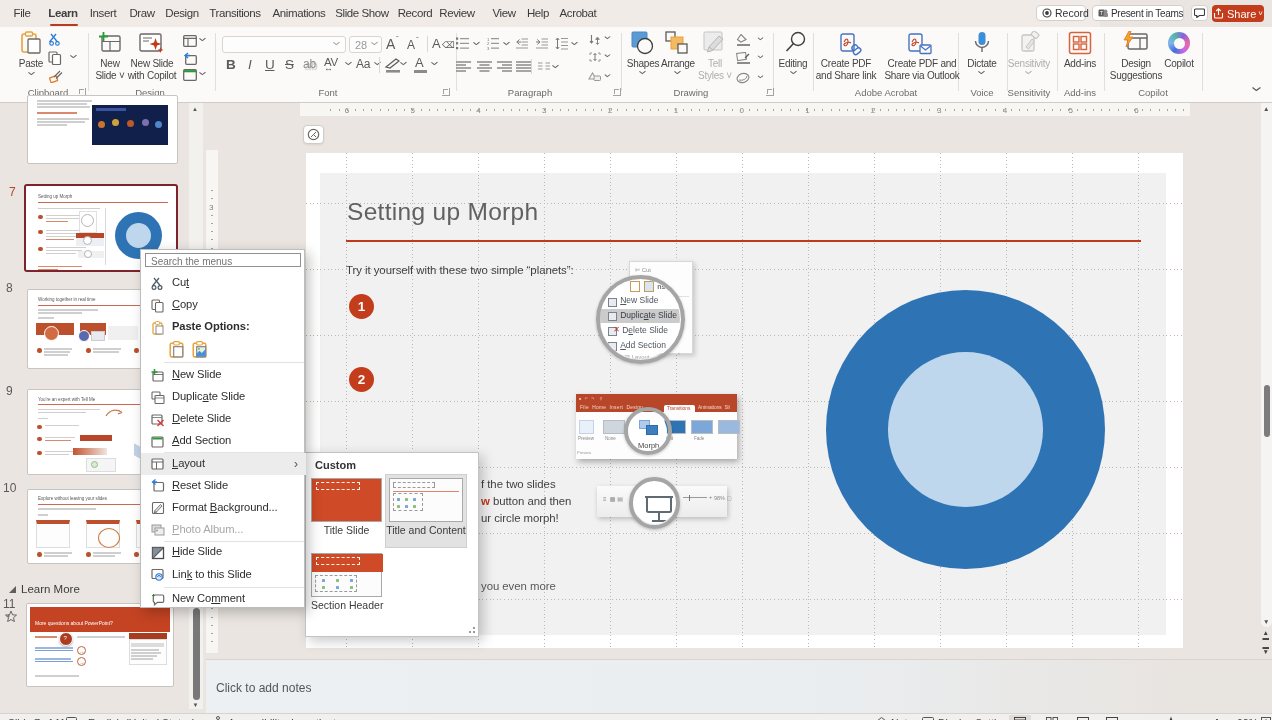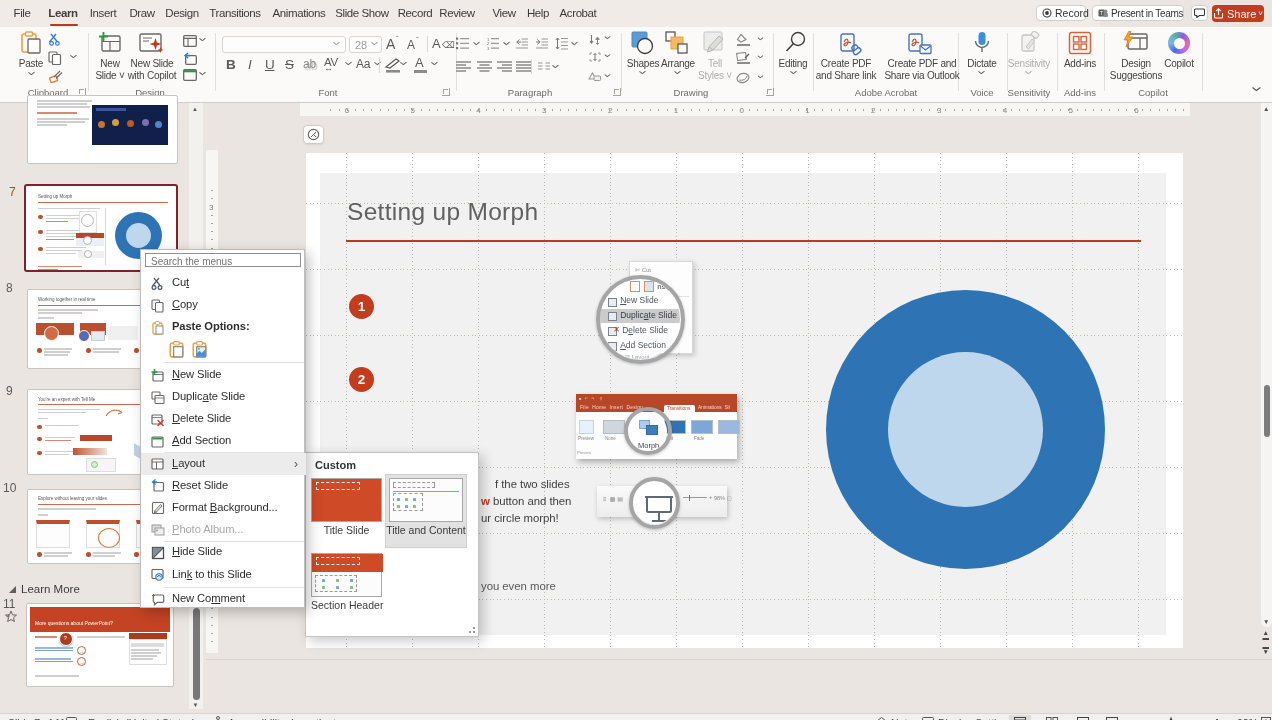--- a/index.html
+++ b/index.html
@@ -619,23 +619,24 @@
         <div class="gv" style="left:831.5px"></div>
         <div class="gh" style="top:50px"></div>
         <div class="gh" style="top:116px"></div>
         <div class="gh" style="top:182px"></div>
         <div class="gh" style="top:248px"></div>
         <div class="gh" style="top:314px"></div>
         <div class="gh" style="top:380px"></div>
         <div class="gh" style="top:446px"></div>
       <div id="title">Setting up Morph</div>
       <div id="redline"></div>
+      <div class="body t" style="left:40px;top:109px;width:320px">Try it yourself with these two simple “planets”:</div>
       <div class="numc" style="left:43px;top:141px">1</div>
       <div class="numc" style="left:43px;top:213.5px">2</div>
-      <div class="body t" style="left:189px;top:323.2px;width:180px">f the two slides</div>
+      <div class="body t" style="left:175px;top:323.2px;width:180px">f the two slides</div>
       <div class="body t" style="left:175px;top:340.1px;width:180px"><span class="rb">w</span> button and then</div>
       <div class="body t" style="left:175px;top:357px;width:180px">ur circle morph!</div>
       <div class="body t" style="left:175px;top:424.9px;width:180px;color:#595959">you even more</div>
       <div id="donut"></div>
       <div id="donut2"></div>
 
       <div id="shot1">
         <div style="position:absolute;left:5px;top:4px;font-size:6px;color:#8a9099">✄ Cut</div>
         <div style="position:absolute;left:5px;top:14px;font-size:6px;color:#8a9099">❐ Copy</div>
         <div style="position:absolute;left:5px;top:23px;width:7px;height:8px;border:0.8px solid #c89a5a"></div>
@@ -879,20 +880,23 @@
         <div class="mtl" style="left:8px;top:71px;width:44px"></div>
       </div>
 
       <div id="pscroll"></div>
       <div id="pthumb"></div>
       <div style="position:absolute;left:192px;top:3px;width:8px;height:7px;color:#555;font-size:6px">▲</div>
       <div style="position:absolute;left:192.5px;top:599px;width:8px;height:7px;color:#555;font-size:6px">▼</div>
     </div>
   </div>
   <div id="notes-line"></div>
+  <div id="notes">
+      <div style="position:absolute;left:10px;top:21px;font-size:12px;color:#555">Click to add notes</div>
+    </div>
   <div id="status">
     <span class="stxt" style="left:8px">Slide 7 of 11</span>
     <span class="stxt" style="left:88px">English (United States)</span>
     <span class="stxt" style="left:228px">Accessibility: Investigate</span>
     <svg class="abs" style="left:66px;top:2.5px" width="11" height="9" viewBox="0 0 11 9">
         <rect x="0.5" y="0.5" width="10" height="7" rx="1" fill="none" stroke="#555" stroke-width="1"></rect>
         <path d="M3 8.5 h5" stroke="#555" stroke-width="1"></path>
       </svg>
     <svg class="abs" style="left:213px;top:2px" width="10" height="10" viewBox="0 0 10 10">
         <circle cx="5" cy="2" r="1.5" fill="none" stroke="#555" stroke-width="1"></circle>

